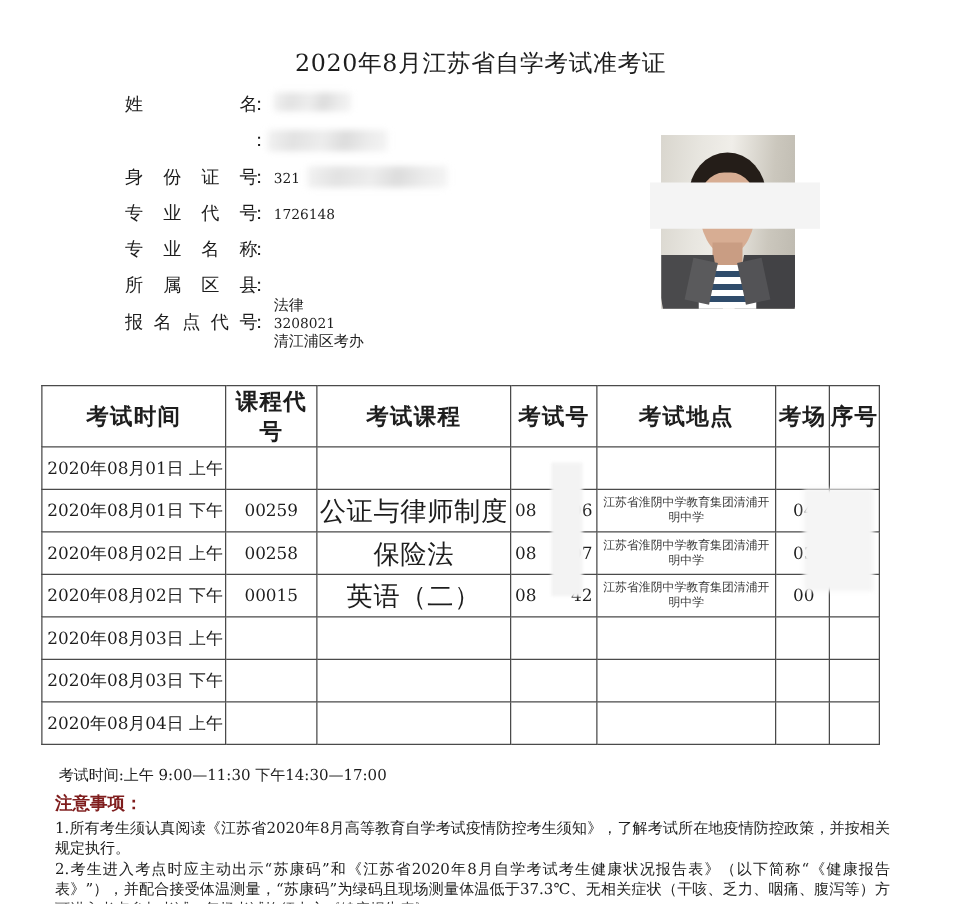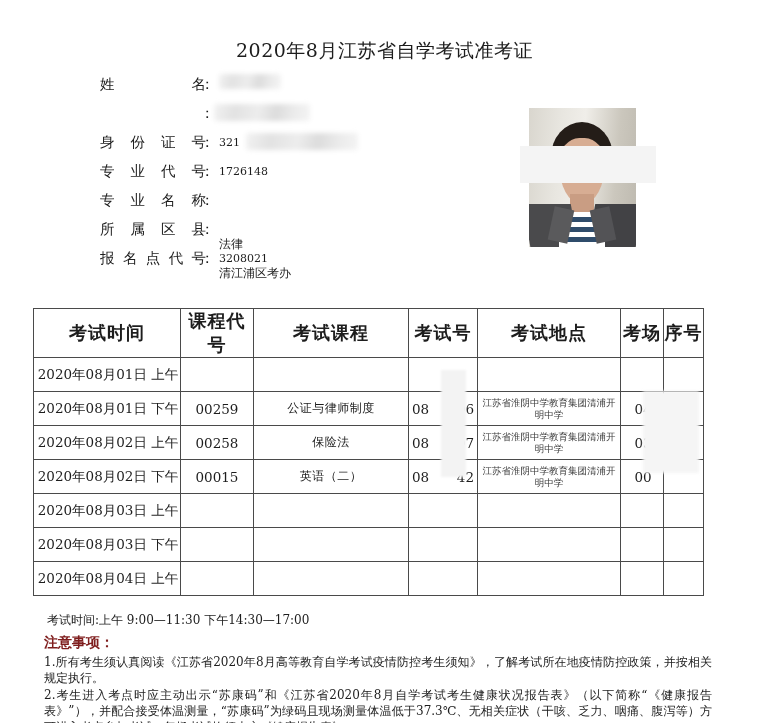--- a/index.html
+++ b/index.html
@@ -203,21 +203,21 @@
   .col-venue   { width: 143px; }
   .col-room    { width:  43px; }
   .col-seq     { width:  40px; }
 
   td.c-time {
     font-size: 13.5px;
     white-space: nowrap;
     padding-left: 2px;
   }
   td.c-code   { font-size: 13.5px; text-align: center; }
-  td.c-course { font-size: 12px; letter-spacing: 0.5px; }
+  td.c-course { font-size: 21px; letter-spacing: 0.5px; }
   td.c-venue  {
     font-size: 9.5px;
     line-height: 12px;
     padding: 0 2px;
     color: #3a3a3a;
   }
   td.c-examno {
     font-size: 13.5px;
     position: relative;
   }

